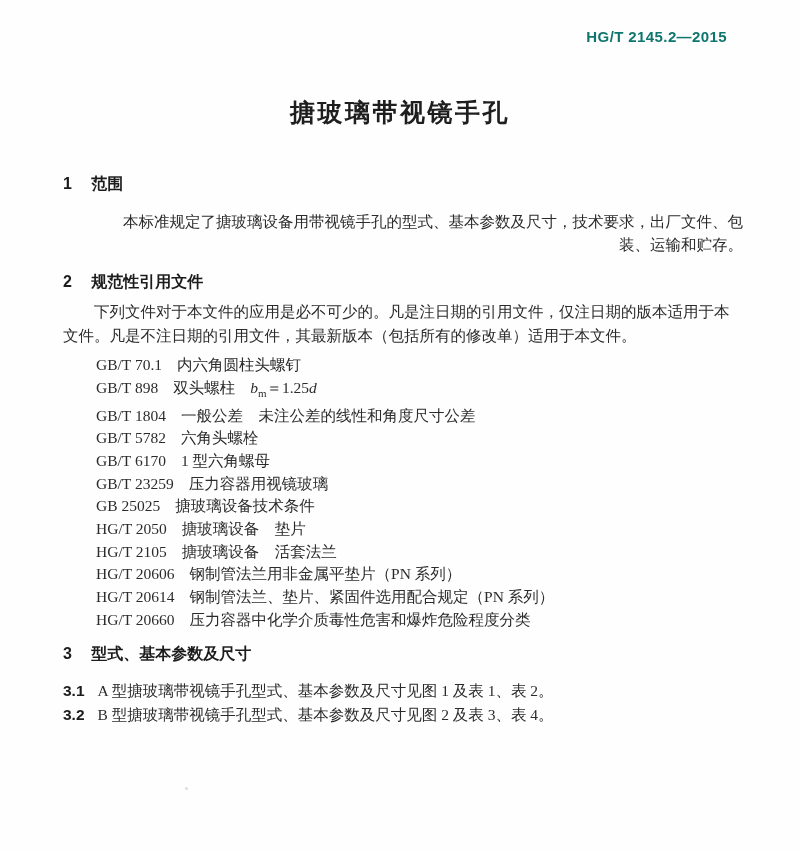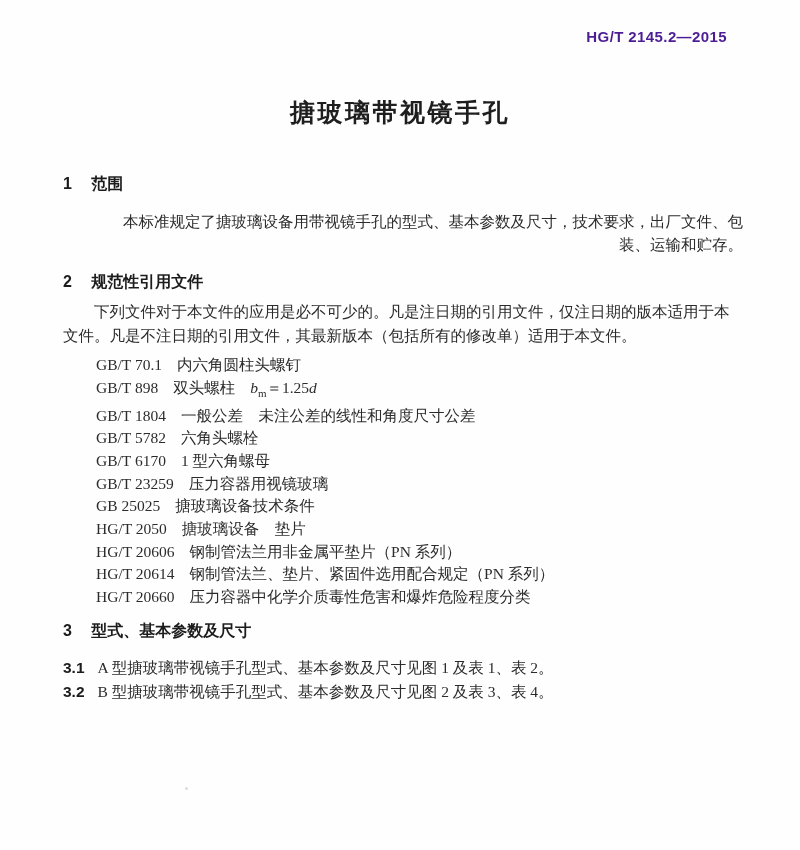--- a/index.html
+++ b/index.html
@@ -13,21 +13,21 @@
     font-family: "Liberation Serif", serif;
   }
   .doc-header {
     position: absolute;
     top: 28px;
     right: 73px;
     font-family: "Liberation Sans", sans-serif;
     font-weight: 700;
     font-size: 15px;
     letter-spacing: 0.4px;
-    color: #4c1d95;
+    color: #0f766e;
   }
   .doc-title {
     position: absolute;
     top: 96px;
     left: 0;
     width: 100%;
     margin: 0;
     text-align: center;
     font-family: "Liberation Sans", sans-serif;
     font-weight: 700;
@@ -132,20 +132,23 @@
       <li class="ref-item">
         <span class="ref-code">GB/T 23259</span><span class="ref-title">压力容器用视镜玻璃</span>
       </li>
       <li class="ref-item">
         <span class="ref-code">GB 25025</span><span class="ref-title">搪玻璃设备技术条件</span>
       </li>
       <li class="ref-item">
         <span class="ref-code">HG/T 2050</span><span class="ref-title">搪玻璃设备　垫片</span>
       </li>
       <li class="ref-item">
+        <span class="ref-code">HG/T 2105</span><span class="ref-title">搪玻璃设备　活套法兰</span>
+      </li>
+      <li class="ref-item">
         <span class="ref-code">HG/T 20606</span><span class="ref-title">钢制管法兰用非金属平垫片（PN 系列）</span>
       </li>
       <li class="ref-item">
         <span class="ref-code">HG/T 20614</span><span class="ref-title">钢制管法兰、垫片、紧固件选用配合规定（PN 系列）</span>
       </li>
       <li class="ref-item">
         <span class="ref-code">HG/T 20660</span><span class="ref-title">压力容器中化学介质毒性危害和爆炸危险程度分类</span>
       </li>
     </ul>
 

